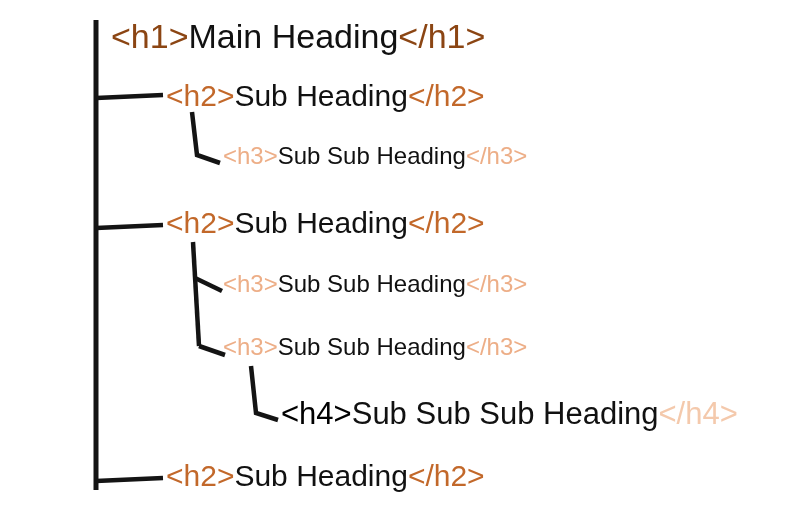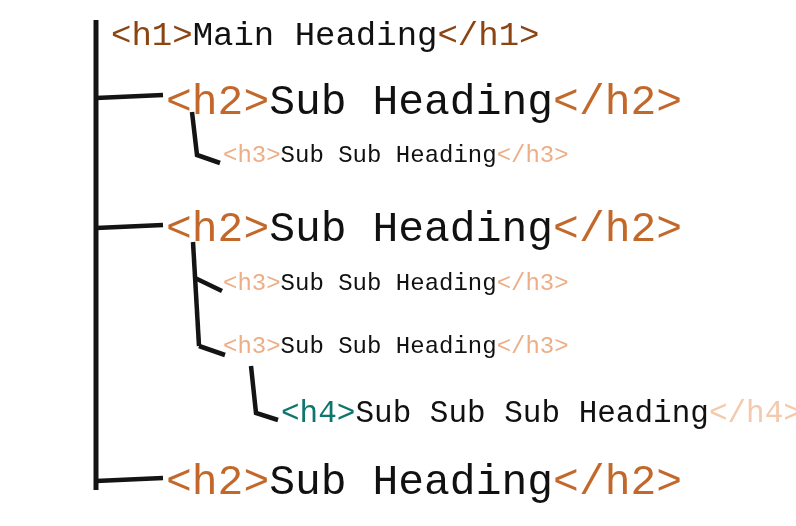--- a/index.html
+++ b/index.html
@@ -7,21 +7,21 @@
     margin: 0;
     padding: 0;
     background: #ffffff;
   }
   #canvas {
     position: relative;
     width: 796px;
     height: 526px;
     background: #ffffff;
     overflow: hidden;
-    font-family: Liberation Mono, monospace;
+    font-family: Liberation Sans, sans-serif;
   }
   .tree-lines {
     position: absolute;
     left: 0;
     top: 0;
     width: 796px;
     height: 526px;
     pointer-events: none;
   }
   .node {
@@ -31,21 +31,21 @@
     font-weight: 400;
   }
   .node .tag {
     font-weight: 400;
   }
   .node .label {
     color: #111111;
   }
   
   .level-h1 { font-size: 34px; }
-  .level-h2 { font-size: 43px; }
+  .level-h2 { font-size: 30px; }
   .level-h3 { font-size: 24px; }
   .level-h4 { font-size: 31px; }
 </style>
 </head>
 <body>
 
 <div id="canvas">
 
   <svg class="tree-lines" viewBox="0 0 796 526" width="796" height="526" xmlns="http://www.w3.org/2000/svg">
 
@@ -82,20 +82,20 @@
 
   <div class="node level-h3" style="left:223px; top:272px;">
     <span class="tag" style="color:#EDAE87;">&lt;h3&gt;</span><span class="label">Sub Sub Heading</span><span class="tag" style="color:#EDAE87;">&lt;/h3&gt;</span>
   </div>
 
   <div class="node level-h3" style="left:223px; top:335px;">
     <span class="tag" style="color:#EDAE87;">&lt;h3&gt;</span><span class="label">Sub Sub Heading</span><span class="tag" style="color:#EDAE87;">&lt;/h3&gt;</span>
   </div>
 
   <div class="node level-h4" style="left:281px; top:398px;">
-    <span class="tag" style="color:#0f766e;">&lt;h4&gt;</span><span class="label">Sub Sub Sub Heading</span><span class="tag" style="color:#F4C9AC;">&lt;/h4&gt;</span>
+    <span class="tag" style="color:#000000;">&lt;h4&gt;</span><span class="label">Sub Sub Sub Heading</span><span class="tag" style="color:#F4C9AC;">&lt;/h4&gt;</span>
   </div>
 
   <div class="node level-h2" style="left:166px; top:461px;">
     <span class="tag" style="color:#C2682A;">&lt;h2&gt;</span><span class="label">Sub Heading</span><span class="tag" style="color:#C2682A;">&lt;/h2&gt;</span>
   </div>
 
 </div>
 
 </body></html>

